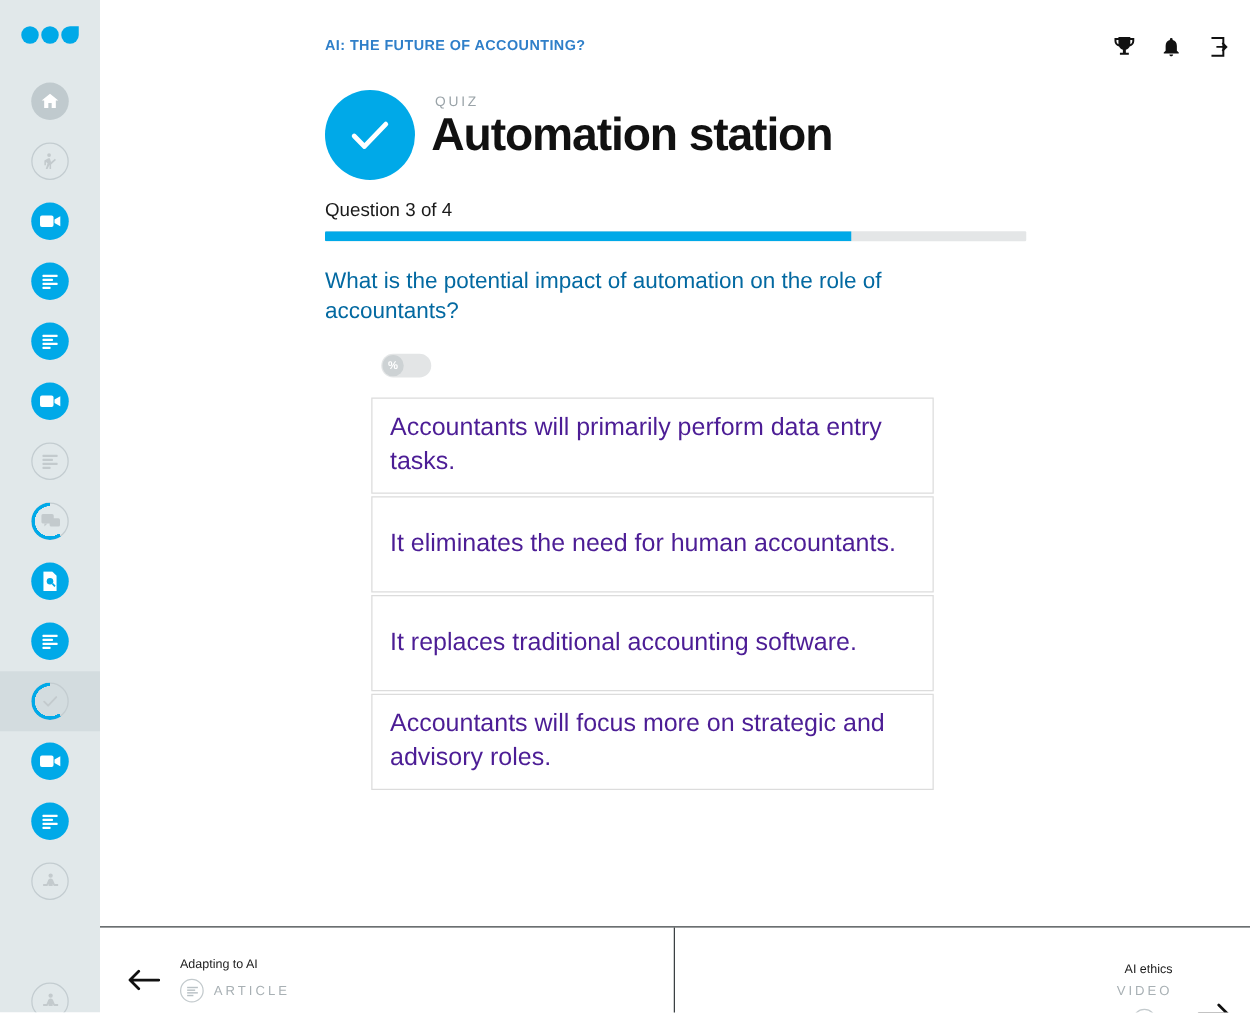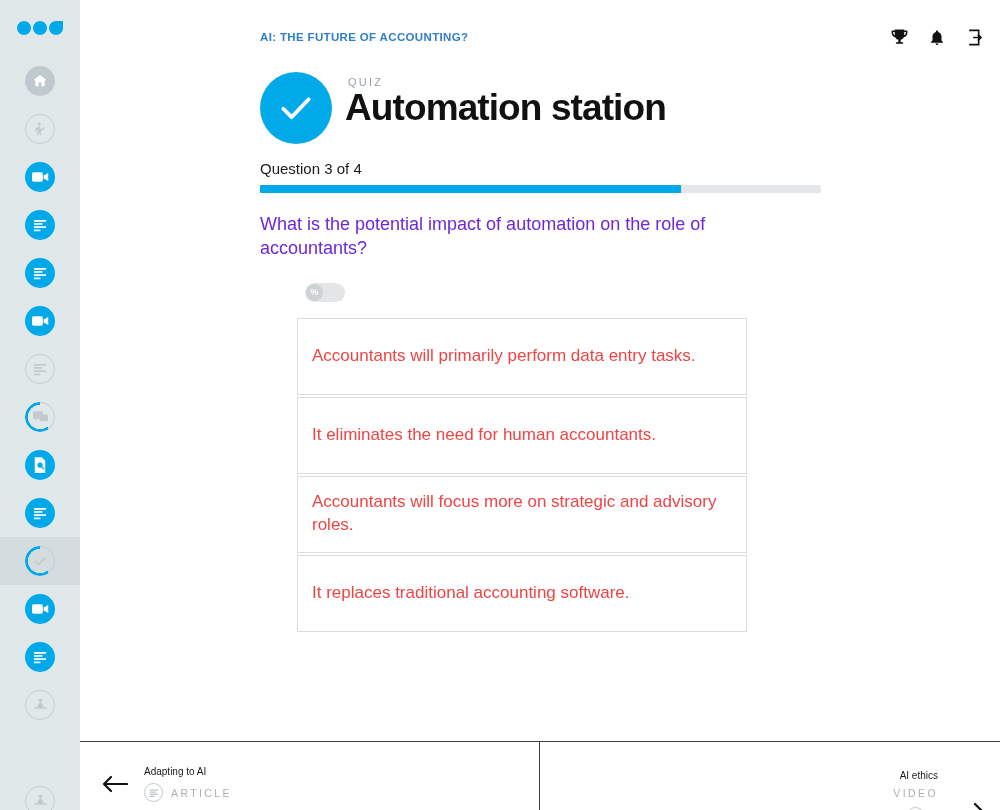--- a/index.html
+++ b/index.html
@@ -98,21 +98,21 @@
   .qcount { margin-top: 16px; font-size: 15px; color: #1a1a1a; }
 
   .progress-track {
     margin-top: 8px; width: 561px; height: 8px;
     background: #e4e6e7; border-radius: 1px; overflow: hidden;
   }
   .progress-fill { height: 100%; background: #00a9e8; }
 
   .question {
     margin-top: 20px; width: 512px;
-    font-size: 18px; line-height: 1.32; color: #6d28d9;
+    font-size: 18px; line-height: 1.32; color: #0369a1;
   }
 
   .toggle-wrap { margin-top: 22px; padding-left: 45px; }
   .toggle {
     width: 40px; height: 19px; border-radius: 10px;
     background: #e3e5e6; position: relative; display: block;
   }
   .toggle-knob {
     position: absolute; left: 1px; top: 1px;
     width: 17px; height: 17px; border-radius: 50%;
@@ -121,21 +121,21 @@
     font-size: 9px; color: #ffffff; font-weight: bold;
   }
 
   .options { margin-top: 16px; padding-left: 37px; width: 487px; }
   .option {
     border: 1px solid #dcdcdc; background: #fff;
     min-height: 77px; margin-bottom: 2px;
     display: flex; align-items: center;
     padding: 10px 14px;
   }
-  .option-text { font-size: 17px; line-height: 1.35; color: #ef4444; }
+  .option-text { font-size: 20px; line-height: 1.35; color: #4c1d95; }
 
   
   .bottomnav {
     position: absolute; left: 0; right: 0; bottom: 0;
     height: 85px;
     border-top: 1px solid #3b4043;
     display: flex;
   }
   .bn-left {
     flex: 0 0 460px; border-right: 1px solid #3b4043;
@@ -363,24 +363,24 @@
       </div>
 
       <div class="options" id="options">
           <div class="option">
             <span class="option-text">Accountants will primarily perform data entry tasks.</span>
           </div>
           <div class="option">
             <span class="option-text">It eliminates the need for human accountants.</span>
           </div>
           <div class="option">
-            <span class="option-text">Accountants will focus more on strategic and advisory roles.</span>
+            <span class="option-text">It replaces traditional accounting software.</span>
           </div>
           <div class="option">
-            <span class="option-text">It replaces traditional accounting software.</span>
+            <span class="option-text">Accountants will focus more on strategic and advisory roles.</span>
           </div>
         </div>
 
     </div>
 
     <div class="bottomnav">
       <div class="bn-left">
         <span class="bn-arrow">
           <svg width="26" height="20" viewBox="0 0 26 20" fill="none" stroke="#111" stroke-width="2.2" stroke-linecap="round" stroke-linejoin="round">
             <path d="M25 10H2M9 3L2 10l7 7"></path>

